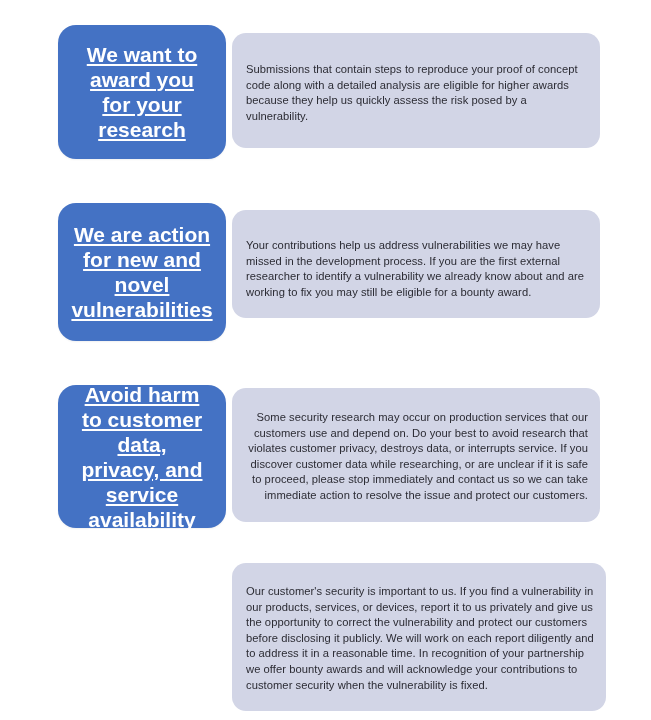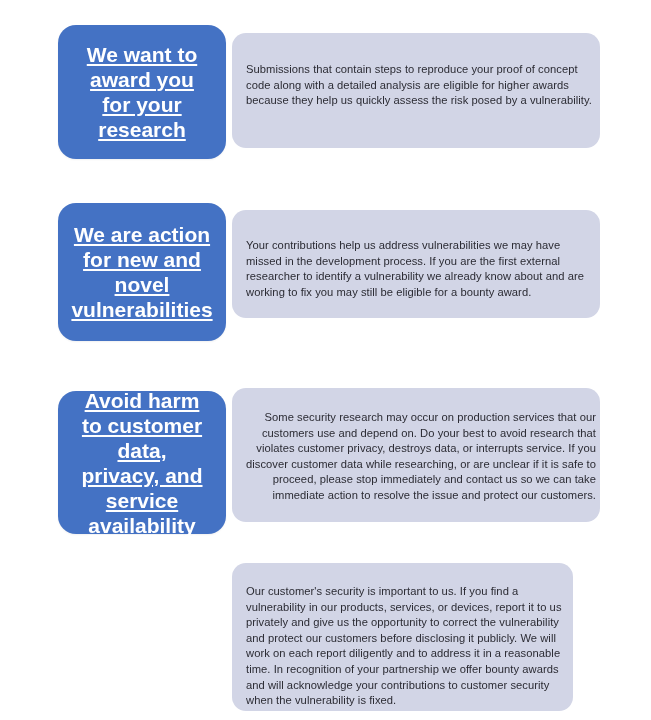--- a/index.html
+++ b/index.html
@@ -26,21 +26,21 @@
   }
   .panel {
     position: absolute;
     background: #d2d5e6;
     border-radius: 14px;
     box-sizing: border-box;
   }
   .panel-text {
     position: absolute;
     left: 14px;
-    right: 4px;
+    right: 12px;
     color: #2b2b33;
     font-size: 11.2px;
     line-height: 15.6px;
     text-align: left;
     letter-spacing: 0.05px;
   }
   .card {
     position: absolute;
     left: 58px;
     width: 168px;
@@ -71,25 +71,25 @@
   
   #row-2 { top: 190px; height: 180px; }
   #row-2 .panel { left: 232px; top: 20px; width: 368px; height: 108px; }
   #row-2 .panel-text { top: 28px; }
   #row-2 .card { top: 13px; height: 138px; }
 
   
   #row-3 { top: 370px; height: 175px; }
   #row-3 .panel { left: 232px; top: 18px; width: 368px; height: 134px; }
   #row-3 .panel-text { top: 22px; text-align: right; }
-  #row-3 .card { top: 21px; height: 143px; }
+  #row-3 .card { top: 15px; height: 143px; }
 
   
   #row-4 { top: 545px; height: 175px; }
-  #row-4 .panel { left: 232px; top: 18px; width: 341px; height: 148px; }
+  #row-4 .panel { left: 232px; top: 18px; width: 374px; height: 148px; }
   #row-4 .panel-text { top: 21px; }
   #row-4 .card { top: 17px; height: 143px; }
 </style>
 </head>
 <body>
 
 <div id="infographic">
 
   <div class="row" id="row-1">
     <div class="panel">

